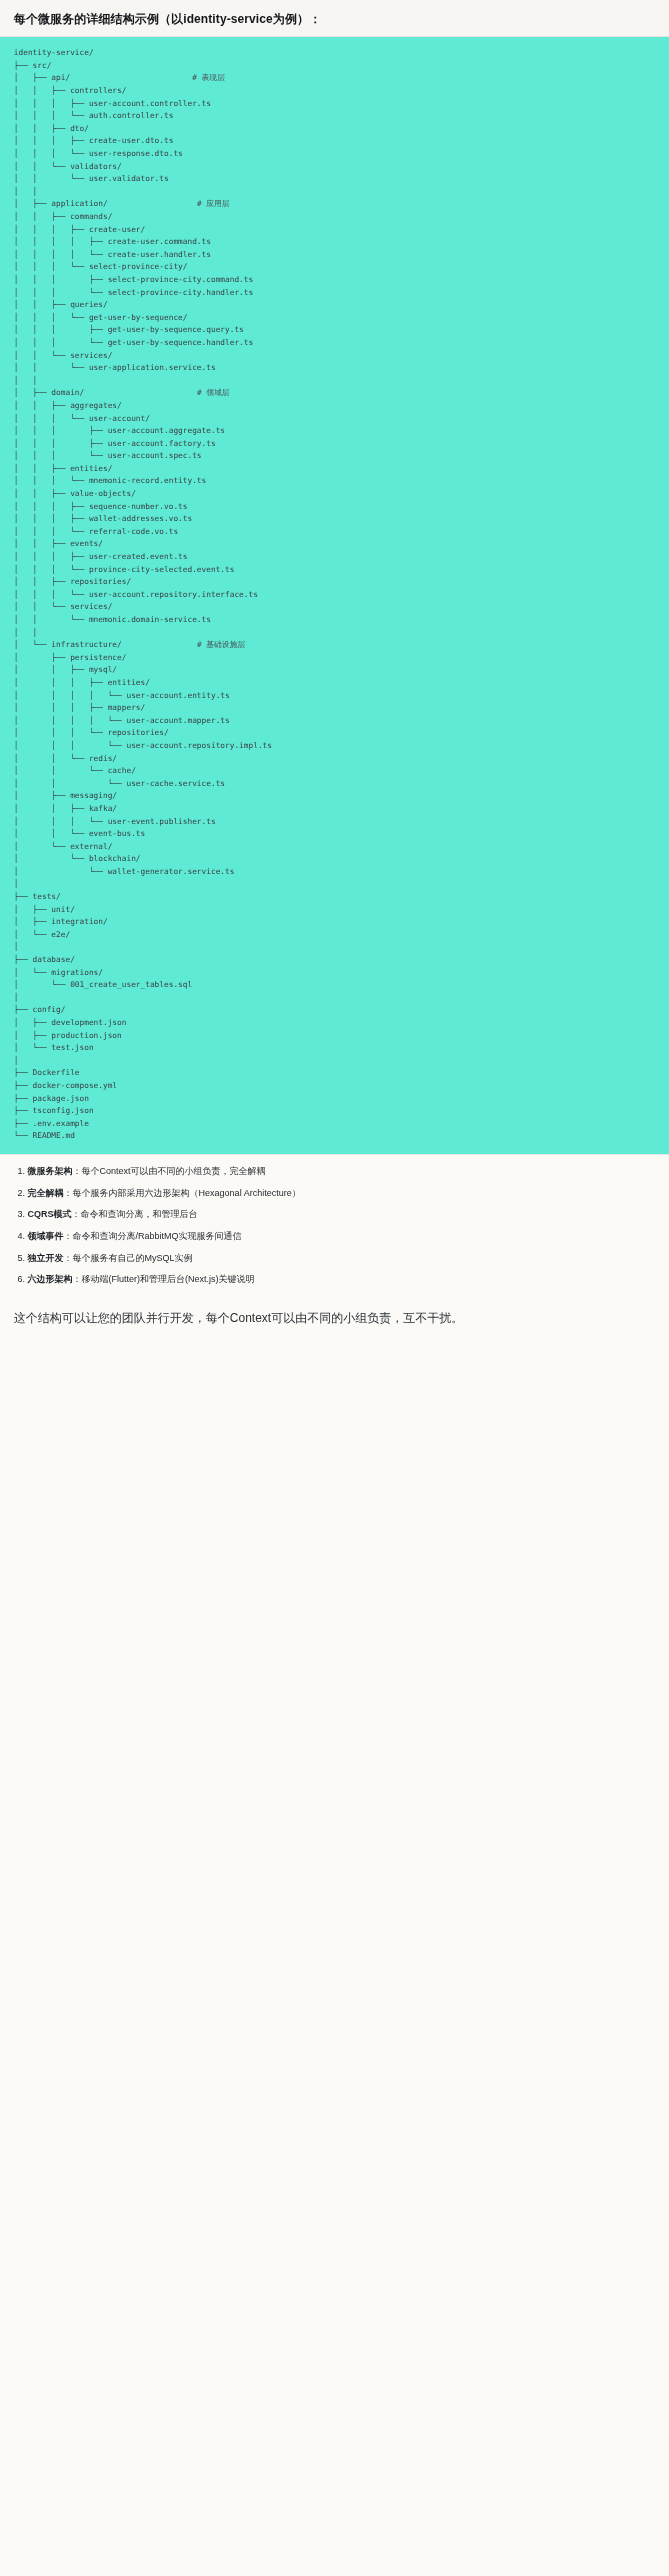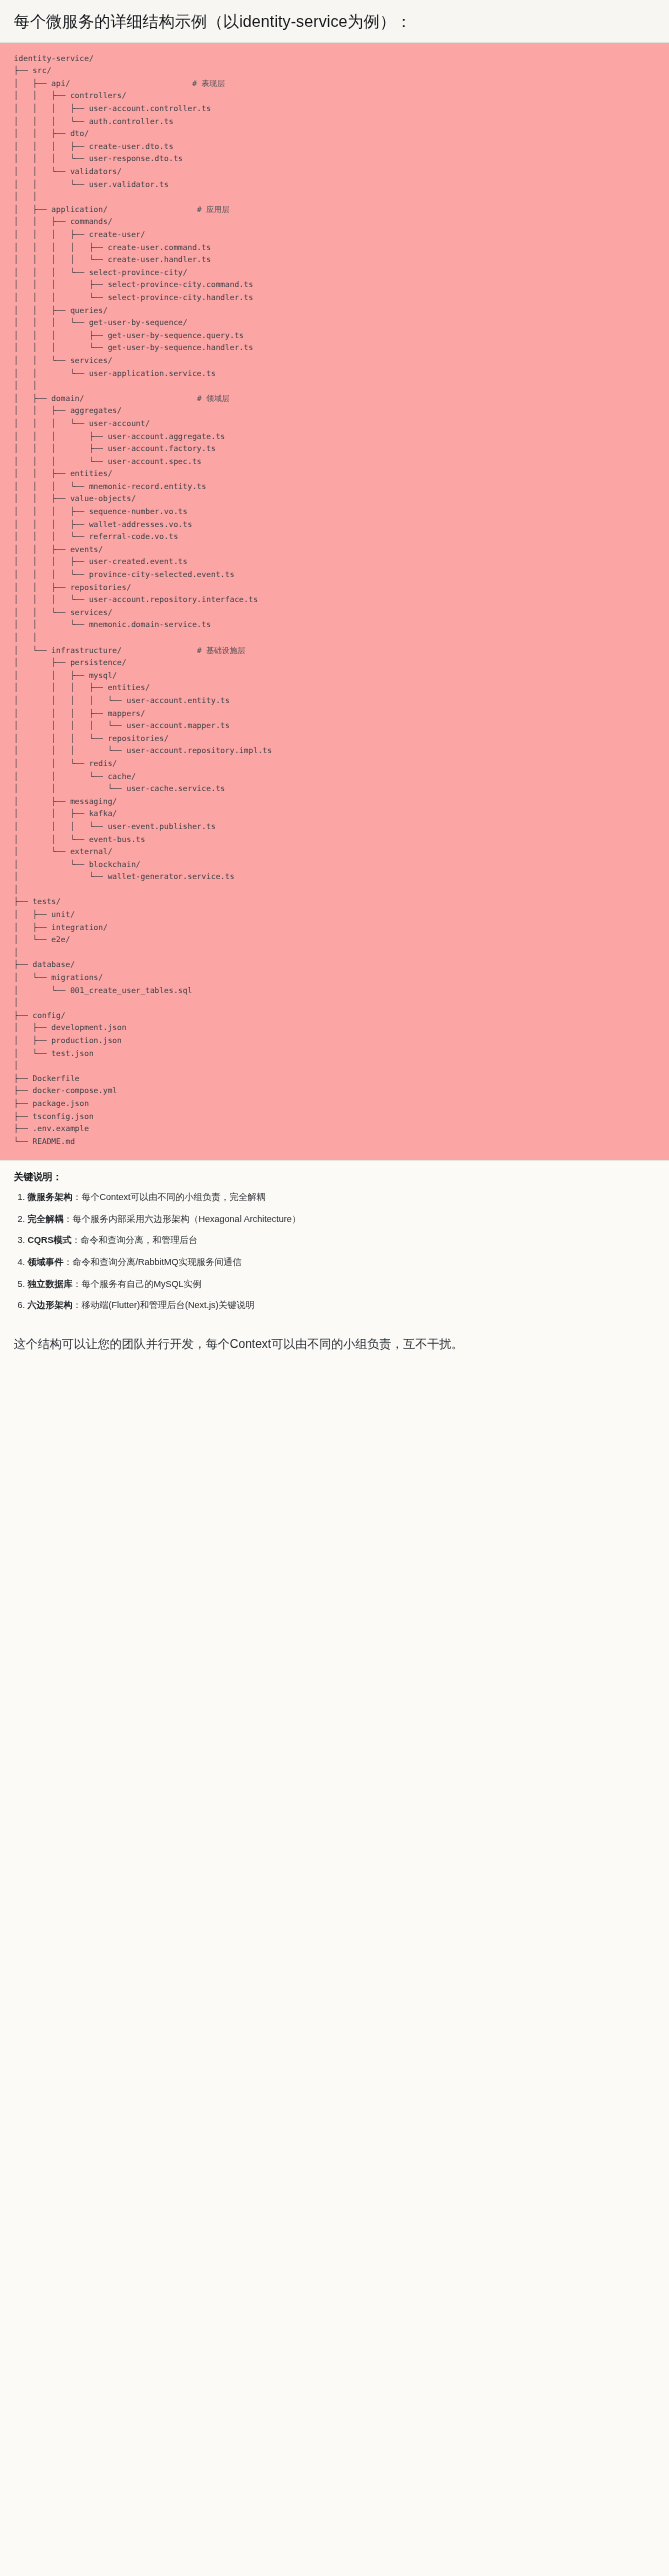--- a/index.html
+++ b/index.html
@@ -16,30 +16,30 @@
 
   
   .doc-header {
     background: #f7f6f2;
     border-bottom: 0.6px solid #e3e1db;
     padding: 11.3px 13.8px 8.8px 13.8px;
     box-sizing: border-box;
   }
   .doc-title {
     margin: 0;
-    font-size: 16px;
-    font-weight: normal;
+    font-size: 12px;
+    font-weight: bold;
     letter-spacing: 0.1px;
     line-height: 1.35;
     color: #14171a;
   }
 
   
   .tree-block {
-    background: #fca5a5;
+    background: #5eead4;
     padding: 10px 13.8px 11.3px 13.8px;
     box-sizing: border-box;
   }
   pre.tree {
     margin: 0;
     font-family: "DejaVu Sans Mono", "Liberation Mono", monospace;
     font-size: 7.8px;
     line-height: 12.6px;
     color: #3a3f45;
     white-space: pre;
@@ -94,24 +94,23 @@
 
 <div class="doc-header">
   <h1 class="doc-title">每个微服务的详细结构示例（以identity-service为例）：</h1>
 </div>
 
 <div class="tree-block">
   <pre class="tree"><span class="ln">identity-service/</span><span class="ln">├── src/</span><span class="ln"><span>│   ├── api/                          </span><span class="cmt"># 表现层</span></span><span class="ln">│   │   ├── controllers/</span><span class="ln">│   │   │   ├── user-account.controller.ts</span><span class="ln">│   │   │   └── auth.controller.ts</span><span class="ln">│   │   ├── dto/</span><span class="ln">│   │   │   ├── create-user.dto.ts</span><span class="ln">│   │   │   └── user-response.dto.ts</span><span class="ln">│   │   └── validators/</span><span class="ln">│   │       └── user.validator.ts</span><span class="ln">│   │</span><span class="ln"><span>│   ├── application/                   </span><span class="cmt"># 应用层</span></span><span class="ln">│   │   ├── commands/</span><span class="ln">│   │   │   ├── create-user/</span><span class="ln">│   │   │   │   ├── create-user.command.ts</span><span class="ln">│   │   │   │   └── create-user.handler.ts</span><span class="ln">│   │   │   └── select-province-city/</span><span class="ln">│   │   │       ├── select-province-city.command.ts</span><span class="ln">│   │   │       └── select-province-city.handler.ts</span><span class="ln">│   │   ├── queries/</span><span class="ln">│   │   │   └── get-user-by-sequence/</span><span class="ln">│   │   │       ├── get-user-by-sequence.query.ts</span><span class="ln">│   │   │       └── get-user-by-sequence.handler.ts</span><span class="ln">│   │   └── services/</span><span class="ln">│   │       └── user-application.service.ts</span><span class="ln">│   │</span><span class="ln"><span>│   ├── domain/                        </span><span class="cmt"># 领域层</span></span><span class="ln">│   │   ├── aggregates/</span><span class="ln">│   │   │   └── user-account/</span><span class="ln">│   │   │       ├── user-account.aggregate.ts</span><span class="ln">│   │   │       ├── user-account.factory.ts</span><span class="ln">│   │   │       └── user-account.spec.ts</span><span class="ln">│   │   ├── entities/</span><span class="ln">│   │   │   └── mnemonic-record.entity.ts</span><span class="ln">│   │   ├── value-objects/</span><span class="ln">│   │   │   ├── sequence-number.vo.ts</span><span class="ln">│   │   │   ├── wallet-addresses.vo.ts</span><span class="ln">│   │   │   └── referral-code.vo.ts</span><span class="ln">│   │   ├── events/</span><span class="ln">│   │   │   ├── user-created.event.ts</span><span class="ln">│   │   │   └── province-city-selected.event.ts</span><span class="ln">│   │   ├── repositories/</span><span class="ln">│   │   │   └── user-account.repository.interface.ts</span><span class="ln">│   │   └── services/</span><span class="ln">│   │       └── mnemonic.domain-service.ts</span><span class="ln">│   │</span><span class="ln"><span>│   └── infrastructure/                </span><span class="cmt"># 基础设施层</span></span><span class="ln">│       ├── persistence/</span><span class="ln">│       │   ├── mysql/</span><span class="ln">│       │   │   ├── entities/</span><span class="ln">│       │   │   │   └── user-account.entity.ts</span><span class="ln">│       │   │   ├── mappers/</span><span class="ln">│       │   │   │   └── user-account.mapper.ts</span><span class="ln">│       │   │   └── repositories/</span><span class="ln">│       │   │       └── user-account.repository.impl.ts</span><span class="ln">│       │   └── redis/</span><span class="ln">│       │       └── cache/</span><span class="ln">│       │           └── user-cache.service.ts</span><span class="ln">│       ├── messaging/</span><span class="ln">│       │   ├── kafka/</span><span class="ln">│       │   │   └── user-event.publisher.ts</span><span class="ln">│       │   └── event-bus.ts</span><span class="ln">│       └── external/</span><span class="ln">│           └── blockchain/</span><span class="ln">│               └── wallet-generator.service.ts</span><span class="ln">│</span><span class="ln">├── tests/</span><span class="ln">│   ├── unit/</span><span class="ln">│   ├── integration/</span><span class="ln">│   └── e2e/</span><span class="ln">│</span><span class="ln">├── database/</span><span class="ln">│   └── migrations/</span><span class="ln">│       └── 001_create_user_tables.sql</span><span class="ln">│</span><span class="ln">├── config/</span><span class="ln">│   ├── development.json</span><span class="ln">│   ├── production.json</span><span class="ln">│   └── test.json</span><span class="ln">│</span><span class="ln">├── Dockerfile</span><span class="ln">├── docker-compose.yml</span><span class="ln">├── package.json</span><span class="ln">├── tsconfig.json</span><span class="ln">├── .env.example</span><span class="ln">└── README.md</span></pre>
 </div>
 
 <div class="notes">
-  <p class="notes-heading">关键说明：</p>
   <ol class="notes-list">
       <li><span class="term">微服务架构</span><span>：每个Context可以由不同的小组负责，完全解耦</span></li>
       <li><span class="term">完全解耦</span><span>：每个服务内部采用六边形架构（Hexagonal Architecture）</span></li>
       <li><span class="term">CQRS模式</span><span>：命令和查询分离，和管理后台</span></li>
       <li><span class="term">领域事件</span><span>：命令和查询分离/RabbitMQ实现服务间通信</span></li>
-      <li><span class="term">独立数据库</span><span>：每个服务有自己的MySQL实例</span></li>
+      <li><span class="term">独立开发</span><span>：每个服务有自己的MySQL实例</span></li>
       <li><span class="term">六边形架构</span><span>：移动端(Flutter)和管理后台(Next.js)关键说明</span></li>
     </ol>
 </div>
 <p class="closing">这个结构可以让您的团队并行开发，每个Context可以由不同的小组负责，互不干扰。</p>
 
 
 </body></html>

